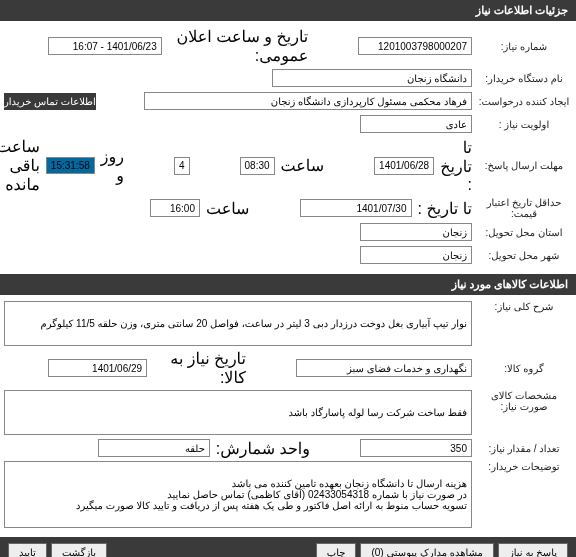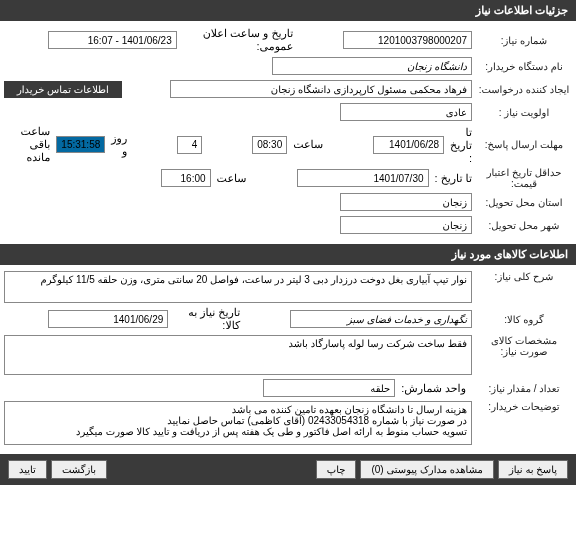--- a/index.html
+++ b/index.html
@@ -39,48 +39,48 @@
     .field {
       background: #fff;
       border: 1px solid #888;
       padding: 2px 4px;
       min-height: 18px;
       font-size: 10px;
       display: flex;
       align-items: center;
       margin-left: 44px;
     }
-    .field-200 { width: 200px; font-style: italic; }
-    .field-120 { width: 132px; }
+    .field-200 { width: 200px; }
+    .field-120 { width: 112px; }
     .field-150 { width: 150px; }
     .field-50 { width: 50px; }
     .field-40 { width: 40px; }
     .inline-label {
       padding: 0 6px;
-      font-size: 11px;
+      font-size: 16px;
     }
     .btn-dark {
       background: #3a3a3a;
       color: #fff;
       border: none;
-      padding: 3px 13px;
+      padding: 3px 0;
       font-size: 10px;
       cursor: pointer;
       margin-right: 4px;
     }
     .highlight {
       background: #0369a1;
       padding: 2px 4px;
       border: 1px solid #888;
     }
     .textarea-field {
       width: 100%;
       min-height: 32px;
       border: 1px solid #888;
-      padding: 2px 4px;
+      padding: 16px 4px;
       font-size: 10px;
       display: block;
     }
     .bottom-bar {
       background: #3a3a3a;
       padding: 6px 8px;
       display: flex;
       justify-content: space-between;
       align-items: center;
     }
@@ -174,20 +174,21 @@
     <span class="field field-120">1401/06/29</span>
   </div>
 
   <div class="row" style="align-items:flex-start">
     <span class="label">مشخصات کالای صورت نیاز:</span>
     <span class="textarea-field" style="flex:1;min-height:40px">فقط ساخت شرکت رسا لوله پاسارگاد باشد</span>
   </div>
 
   <div class="row">
     <span class="label">تعداد / مقدار نیاز:</span>
+    <span class="field field-120">350</span>
     <span class="inline-label">واحد شمارش:</span>
     <span class="field field-120">حلقه</span>
   </div>
 
   <div class="row" style="align-items:flex-start">
     <span class="label">توضیحات خریدار:</span>
     <span class="textarea-field" style="flex:1;min-height:44px;white-space:pre-line">هزینه ارسال تا دانشگاه زنجان بعهده تامین کننده می باشد
 در صورت نیاز با شماره 02433054318 (آقای کاظمی) تماس حاصل نمایید
 تسویه حساب منوط به ارائه اصل فاکتور و طی یک هفته پس از دریافت و تایید کالا صورت میگیرد</span>
   </div>

